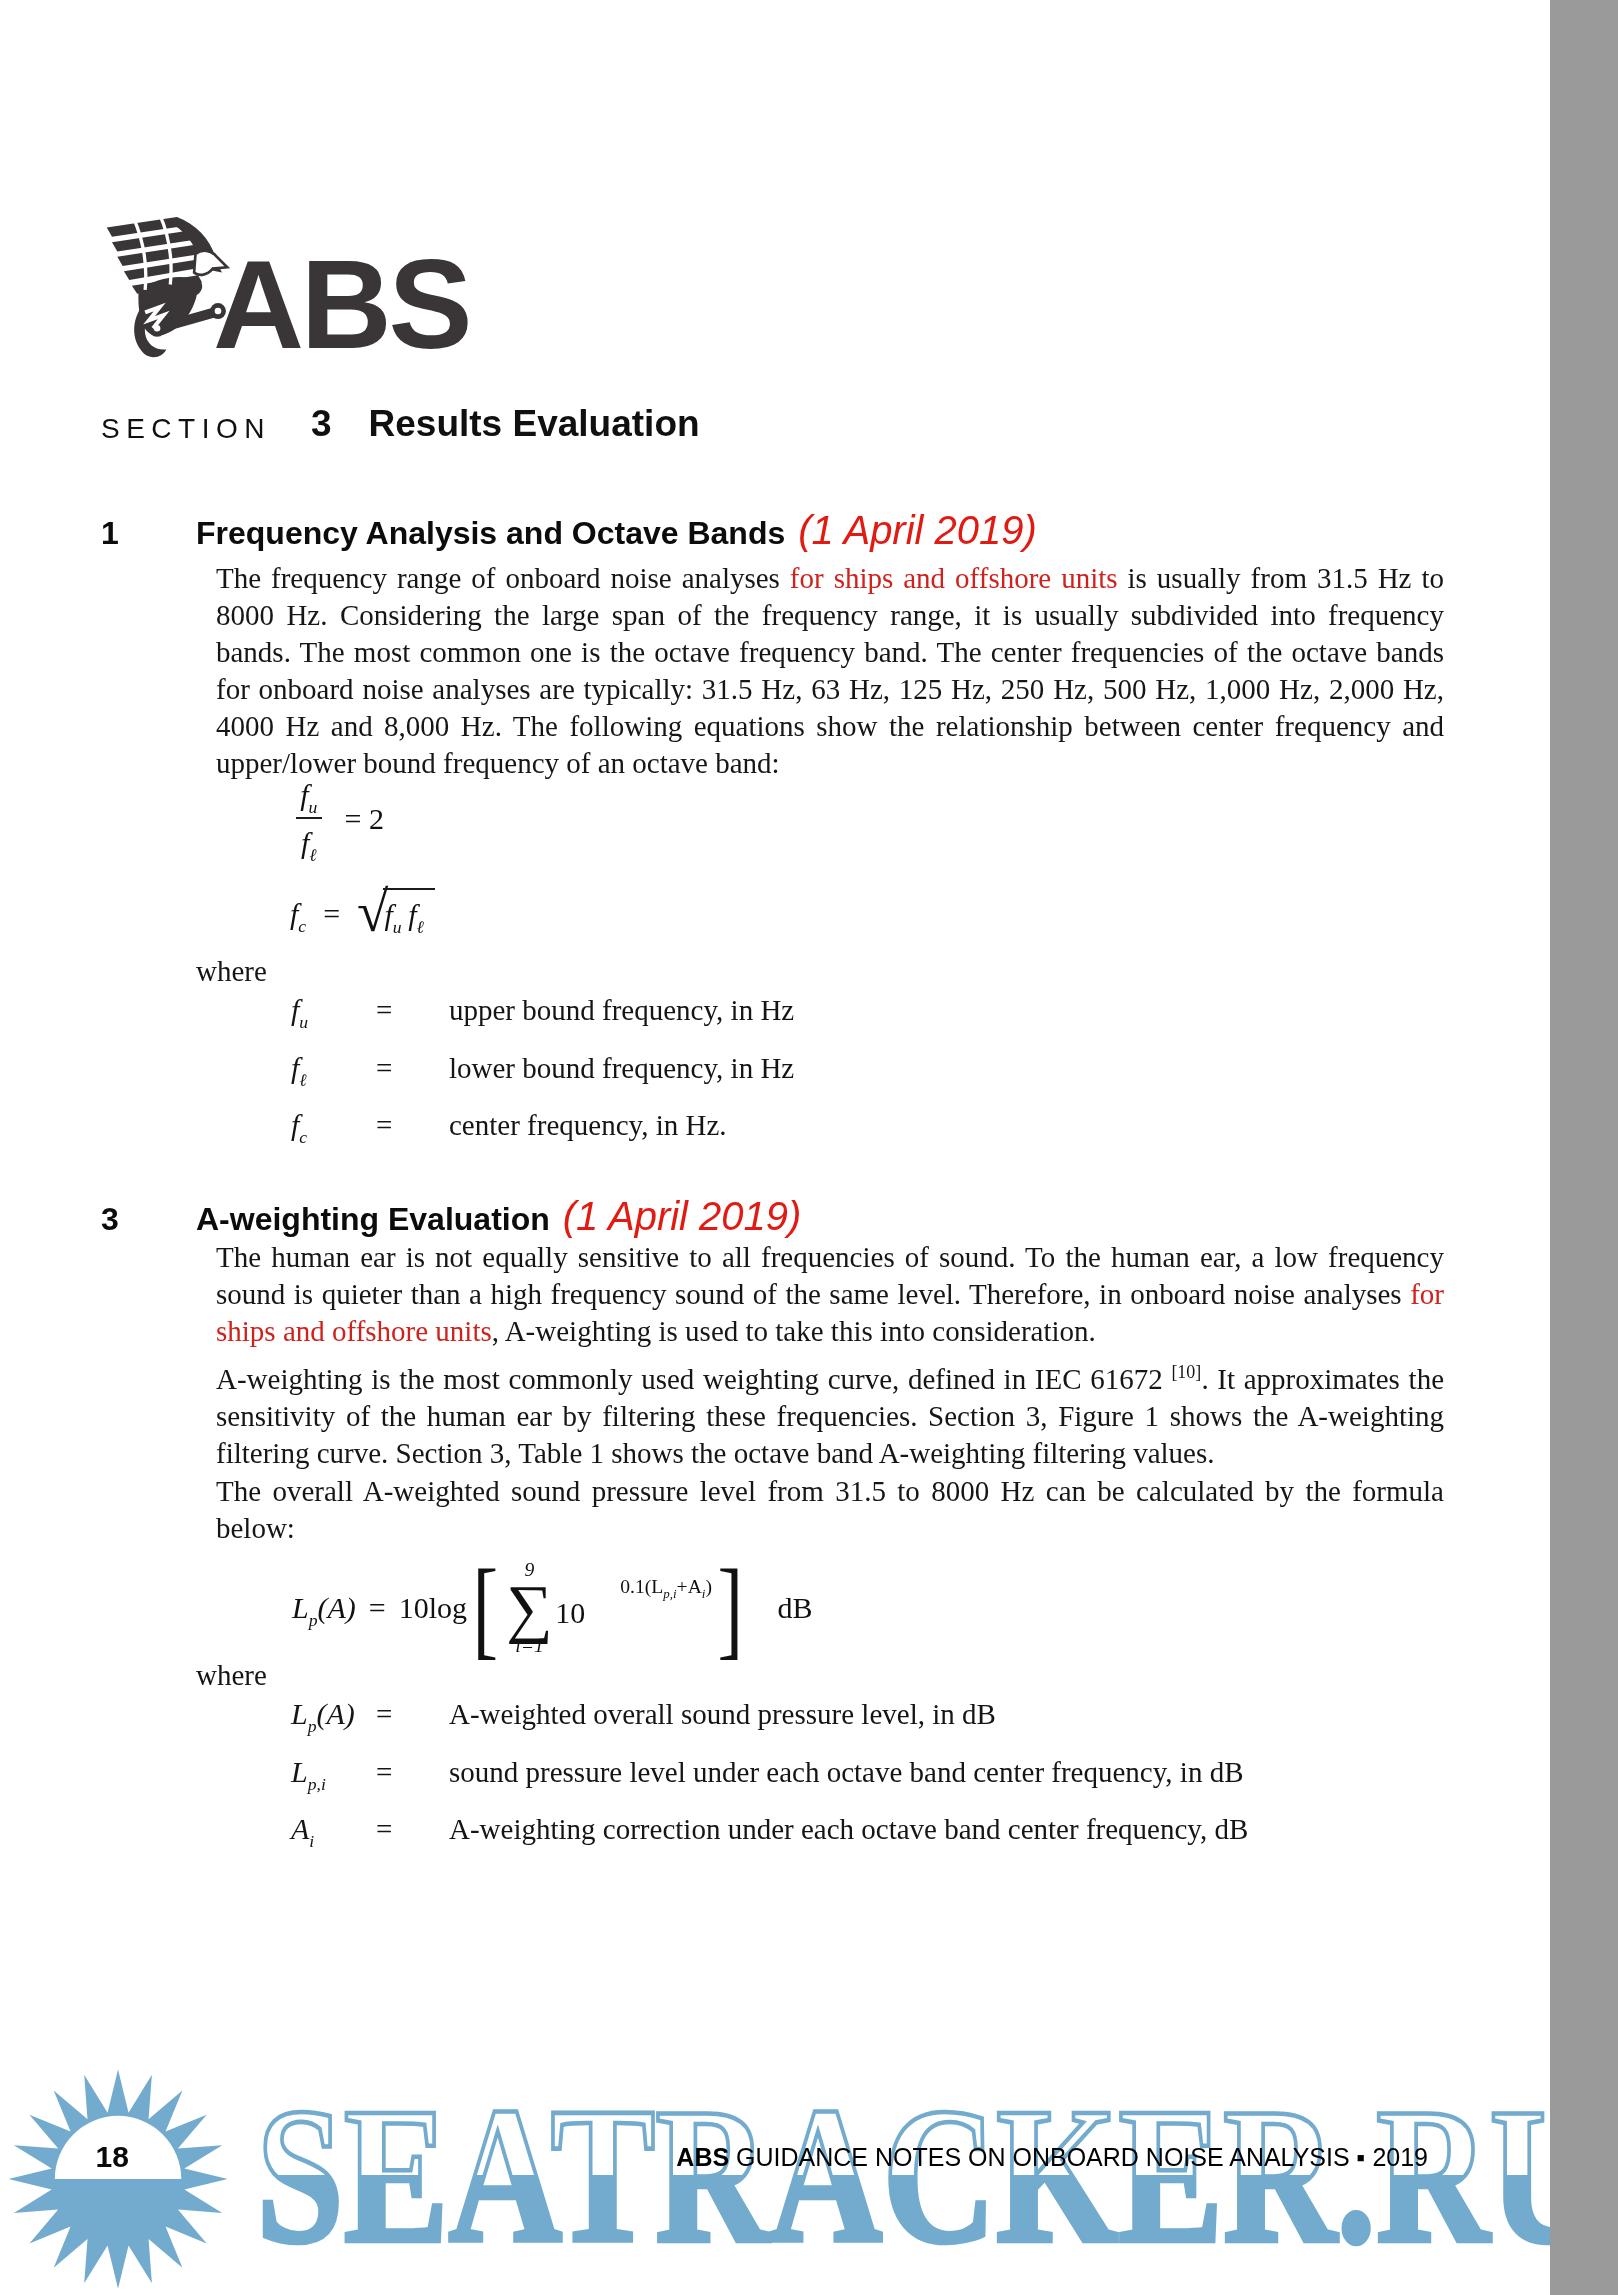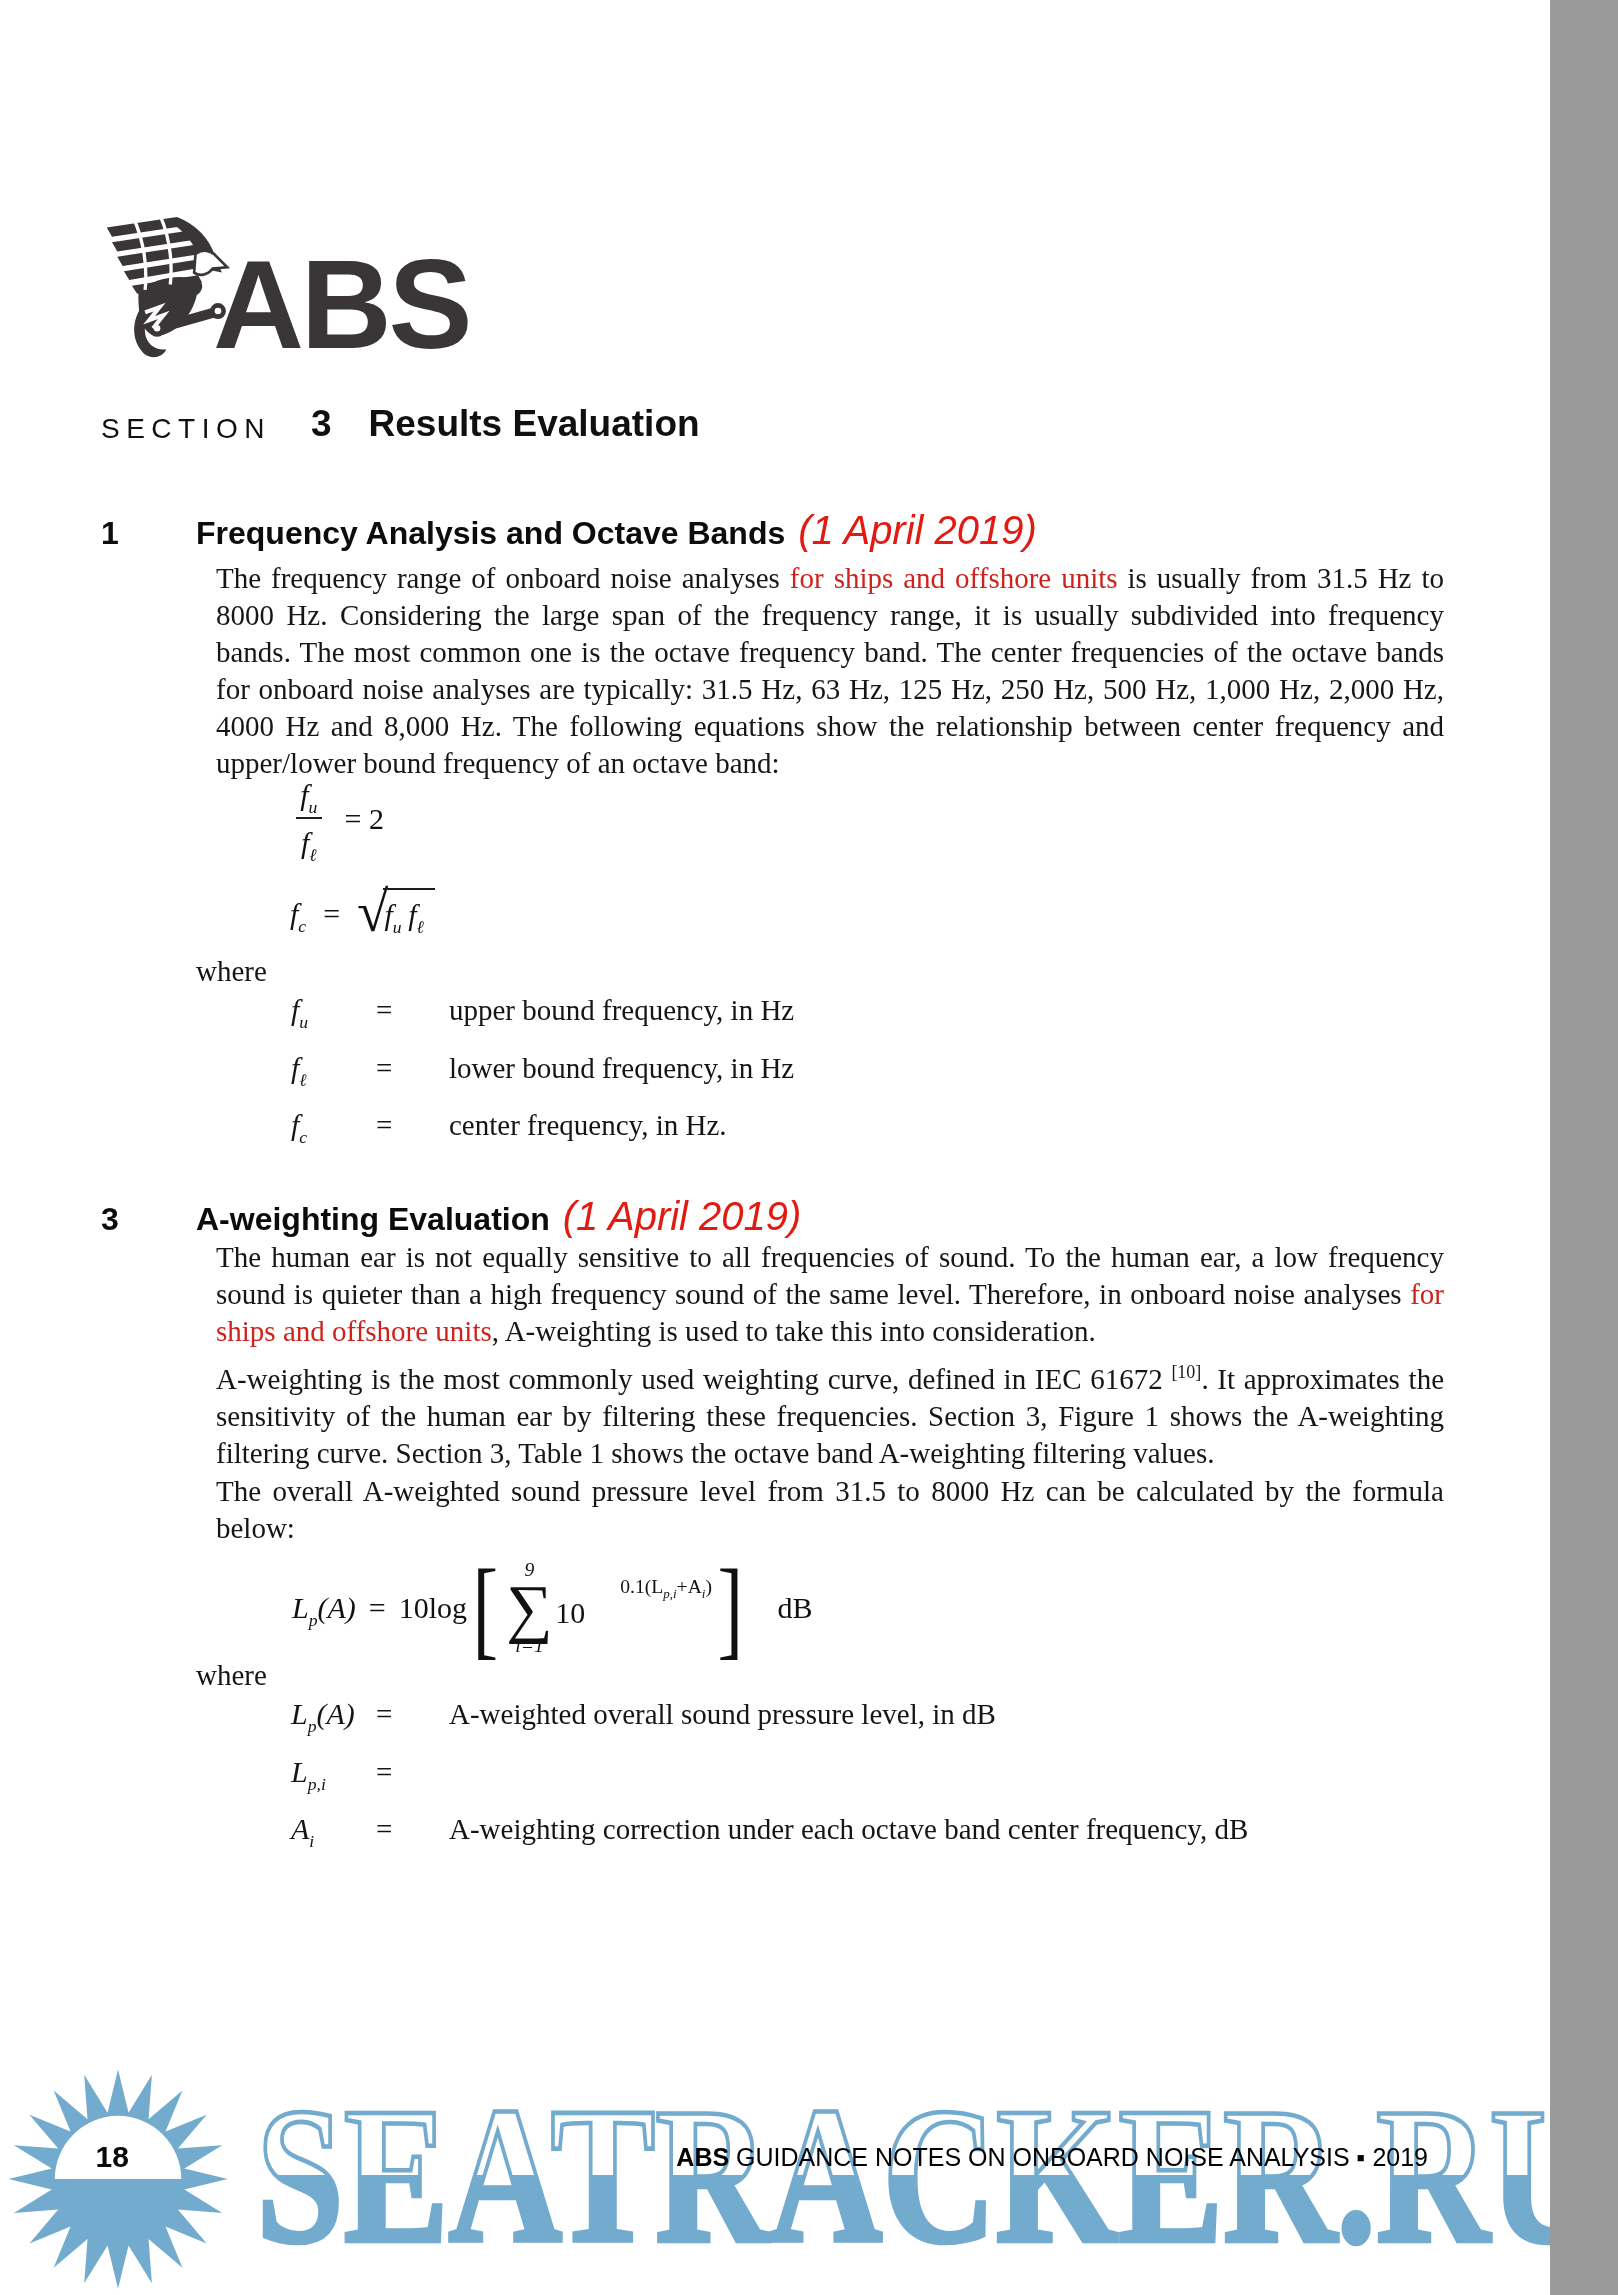--- a/index.html
+++ b/index.html
@@ -198,20 +198,21 @@
     <div class="defrow">
       <span class="ind"></span>
       <span class="sym"><span>L</span><sub class="msub">p</sub><span>(A)</span></span>
       <span class="eq">=</span>
       <span class="desc">A-weighted overall sound pressure level, in dB</span>
     </div>
     <div class="defrow">
       <span class="ind"></span>
       <span class="sym"><span>L</span><sub class="msub">p,i</sub><span></span></span>
       <span class="eq">=</span>
+      <span class="desc">sound pressure level under each octave band center frequency, in dB</span>
     </div>
     <div class="defrow">
       <span class="ind"></span>
       <span class="sym"><span>A</span><sub class="msub">i</sub><span></span></span>
       <span class="eq">=</span>
       <span class="desc">A-weighting correction under each octave band center frequency, dB</span>
     </div>
   </div>
 
   <svg class="footer-art" width="1618" height="241" viewBox="0 0 2481 369">

